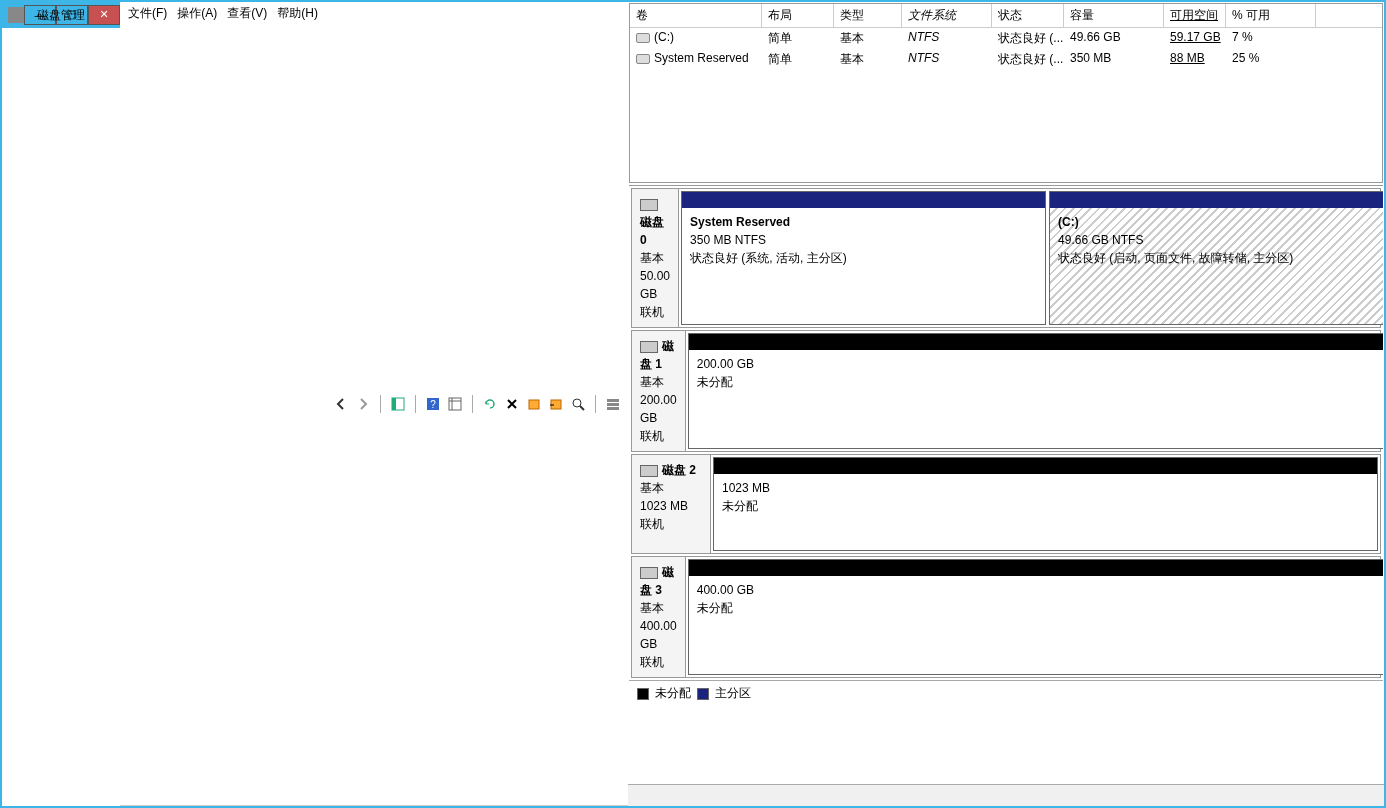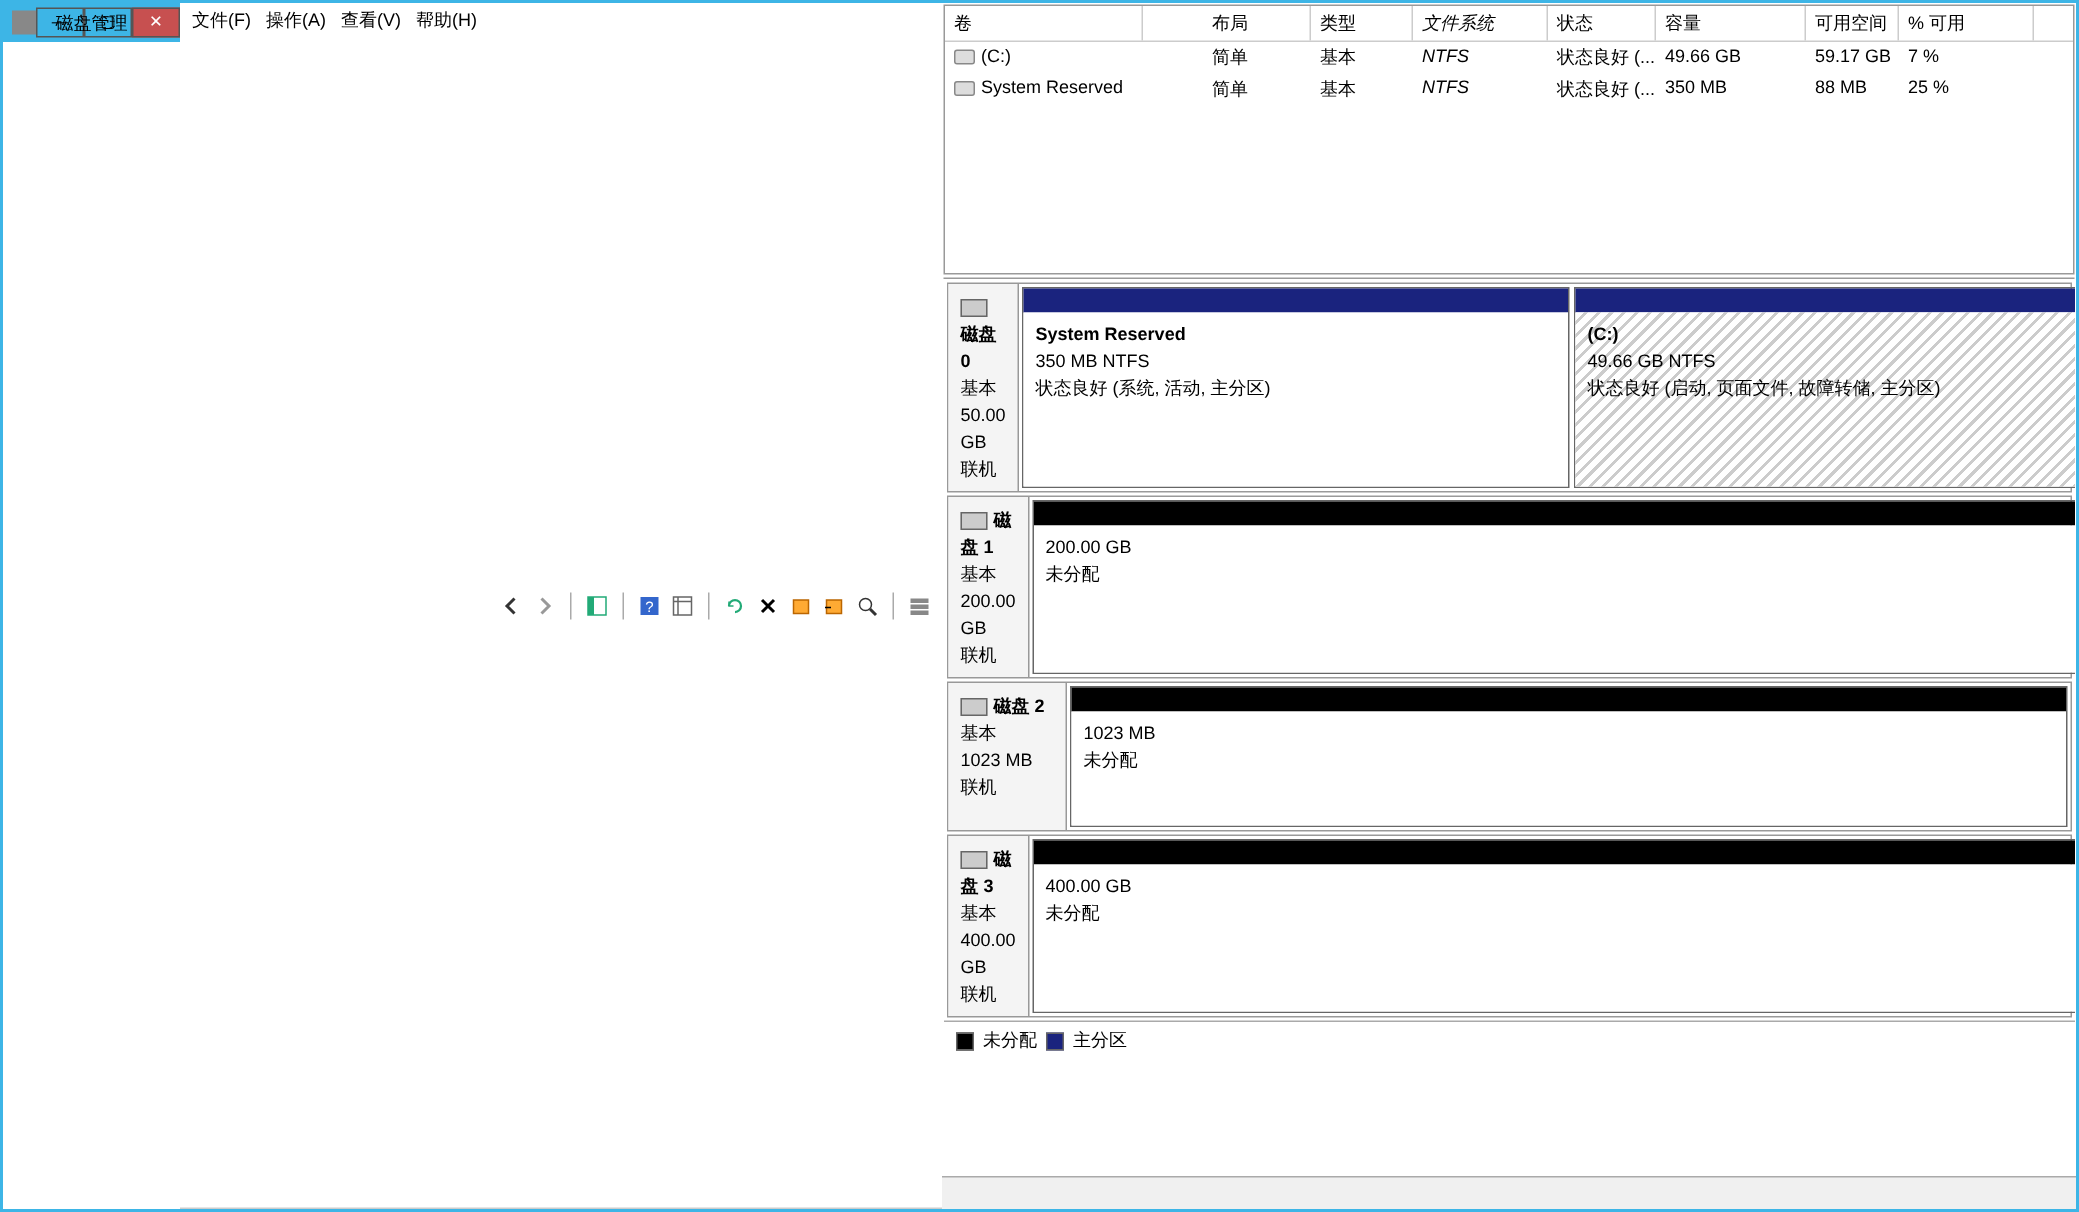--- a/index.html
+++ b/index.html
@@ -97,26 +97,26 @@
   display: flex;
   padding: 1px 0;
 }
 .vol-row .col {
   padding: 1px 6px;
   font-size: 12px;
   overflow: hidden;
   white-space: nowrap;
 }
 .col.c0 { width: 132px; }
-.col.c1 { width: 72px; margin-left: 40px; }
+.col.c1 { width: 72px; }
 .col.c2 { width: 68px; }
 .col.c3 { width: 90px; font-style: italic; }
 .col.c4 { width: 72px; }
 .col.c5 { width: 100px; }
-.col.c6 { width: 62px; }
+.col.c6 { width: 62px; text-decoration: underline; }
 .col.c7 { width: 90px; }
 
 .drive-ico {
   display:inline-block;width:14px;height:10px;background:#ddd;border:1px solid #888;border-radius:2px;margin-right:4px;vertical-align:middle;
 }
 
 .disk-area {
   flex: 1;
   overflow: auto;
   margin: 1px;

